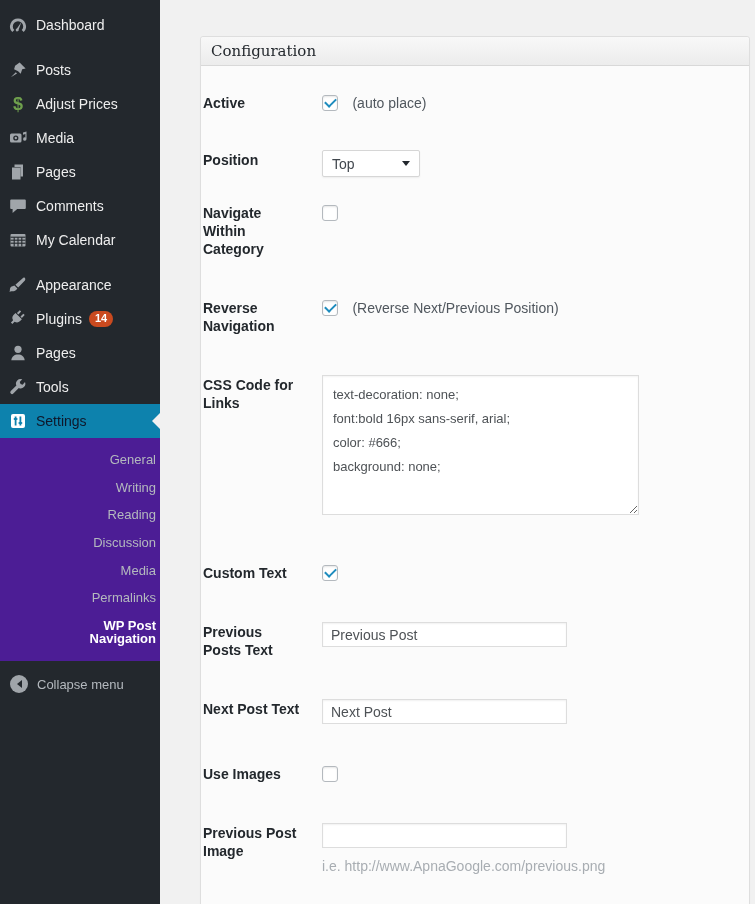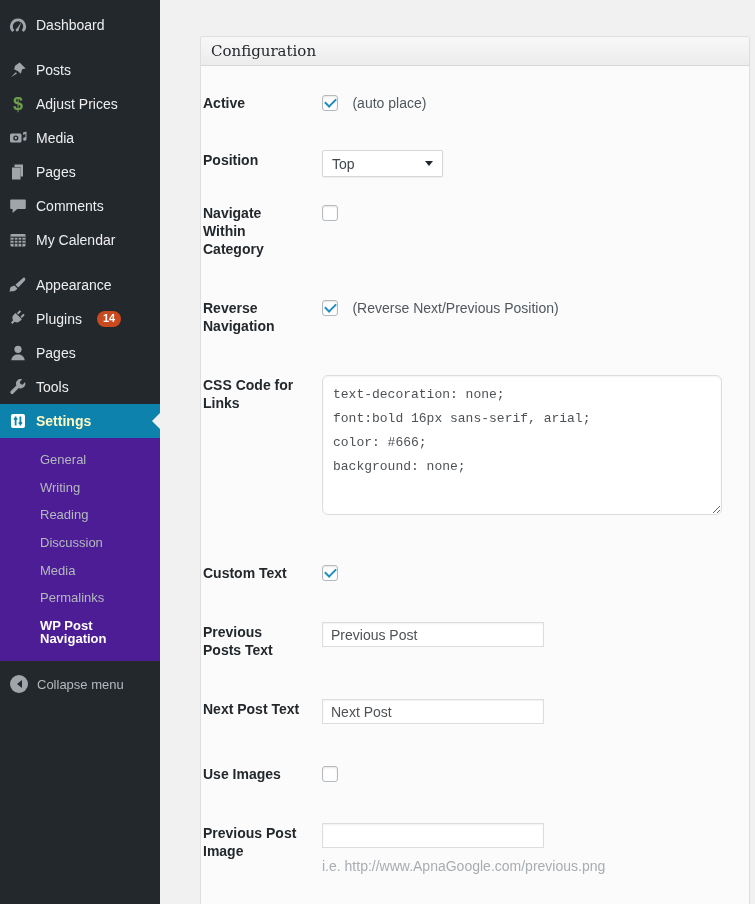--- a/index.html
+++ b/index.html
@@ -8,39 +8,39 @@
     width:755px; height:904px; overflow:hidden; position:relative;
     font-family:"Liberation Sans", sans-serif;
     background:#f1f1f1;
   }
 
   
   .sidebar {
     position:absolute; left:0; top:0; width:160px; height:904px;
     background:#23282d; color:#eee;
   }
-  .menu { padding-top:8px; }
+  .menu { padding-top:8px;text-align:right; }
   .menu-item {
     display:flex; align-items:center; height:34px; padding-left:8px;
     font-size:14px; color:#eee; cursor:pointer; position:relative;
   }
   .menu-sep { height:11px; }
   .menu-icon {
     flex:0 0 20px; width:20px; height:20px; margin-right:8px;
     display:flex; align-items:center; justify-content:center;
   }
   .menu-icon svg { display:block; }
   .menu-label { white-space:nowrap; }
-  .menu-item.active { background:#0d82ad; color:#fef9c3; font-weight:bold; }
+  .menu-item.active { background:#0d82ad; color:#0f172a; font-weight:normal; }
   .menu-item.active::after {
     content:""; position:absolute; right:0; top:50%; margin-top:-8px;
     border:8px solid transparent; border-right-color:#f1f1f1;
   }
   .badge {
-    display:inline-block; margin-left:15px; padding:1px 6px 2px;
+    display:inline-block; margin-left:7px; padding:1px 6px 2px;
     background:#ca4a1f; color:#fff; font-size:11px; font-weight:bold;
     border-radius:10px; line-height:1.2;
   }
   .submenu { background:#4c1d95; padding:8px 4px 8px; }
   .submenu-item {
     padding:7px 0 7px 36px; font-size:13px; color:#b4b9be;
     cursor:pointer; line-height:1.05;
   }
   .submenu-item.current { color:#fff; font-weight:bold; }
   .collapse-item {
@@ -95,40 +95,40 @@
     width:9px; height:5px;
     border-left:2px solid #1e8cbe; border-bottom:2px solid #1e8cbe;
     transform:rotate(-45deg);
   }
   .note {
     display:inline-block; margin-left:10px; vertical-align:middle;
     font-size:14px; color:#50575e;text-align:center;
   }
 
   .select {
-    width:121px; height:27px; padding:0 9px;
+    width:98px; height:27px; padding:0 9px;
     background:#fff; border:1px solid #d6d6d6; border-radius:2px;
     box-shadow:0 1px 2px rgba(0,0,0,.06);
     display:flex; align-items:center; justify-content:space-between;
     font-size:14px; color:#40464d; cursor:pointer;
   }
   .select-arrow {
     width:0; height:0; border-left:4px solid transparent;
     border-right:4px solid transparent; border-top:5px solid #23282d;
   }
 
   .css-textarea {
-    width:400px; height:140px; padding:7px 10px;
-    background:#fff; border:1px solid #ddd; border-radius:6px;
-    font-family:Liberation Mono, monospace; font-size:13px;
+    width:317px; height:140px; padding:7px 10px;
+    background:#fff; border:1px solid #ddd; border-radius:0;
+    font-family:Liberation Sans, sans-serif; font-size:13px;
     line-height:1.85; color:#4e5256; resize:both; outline:none;
     box-shadow:inset 0 1px 2px rgba(0,0,0,.05);
   }
   .text-input {
-    width:222px; height:25px; padding:2px 8px;
+    width:245px; height:25px; padding:2px 8px;
     background:#fff; border:1px solid #ddd; border-radius:0;
     font-family:"Liberation Sans", sans-serif; font-size:14px; color:#4e5256;
     box-shadow:inset 0 1px 2px rgba(0,0,0,.06); outline:none;
   }
   .hint { margin-top:10px; font-size:14px; color:#a8adb2; }
 </style>
 </head>
 <body>
 
 <div class="sidebar">

